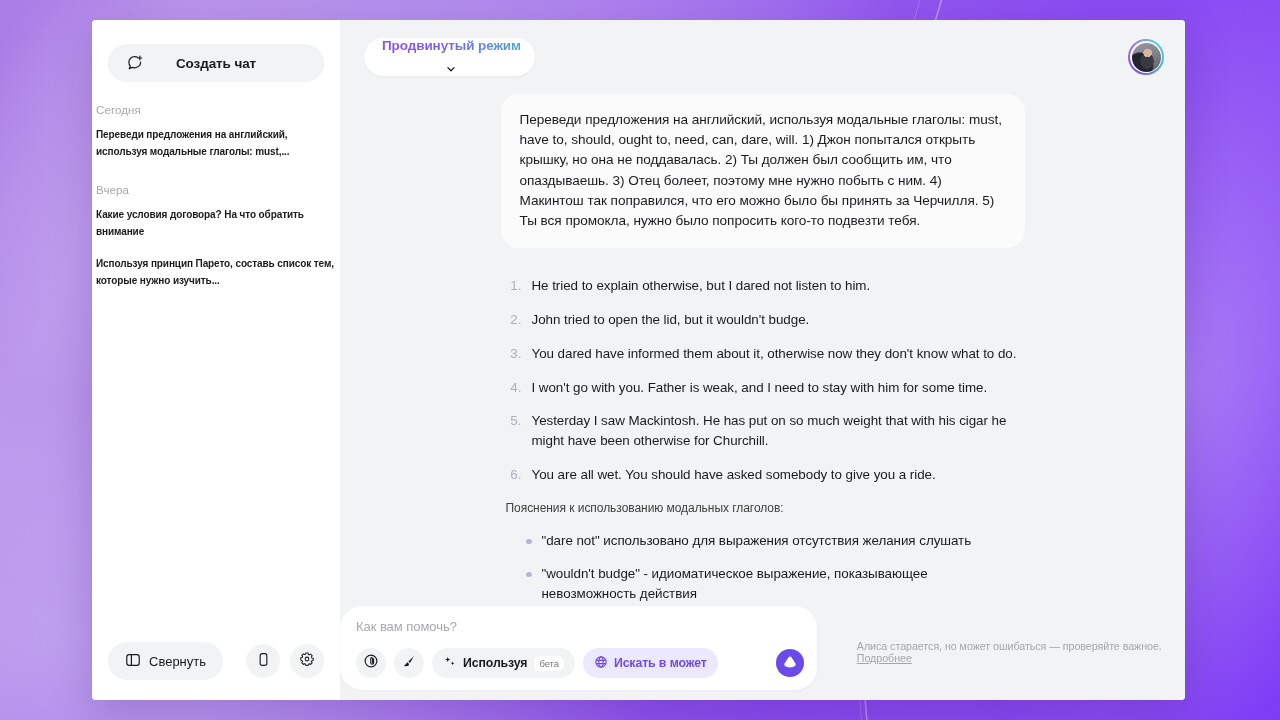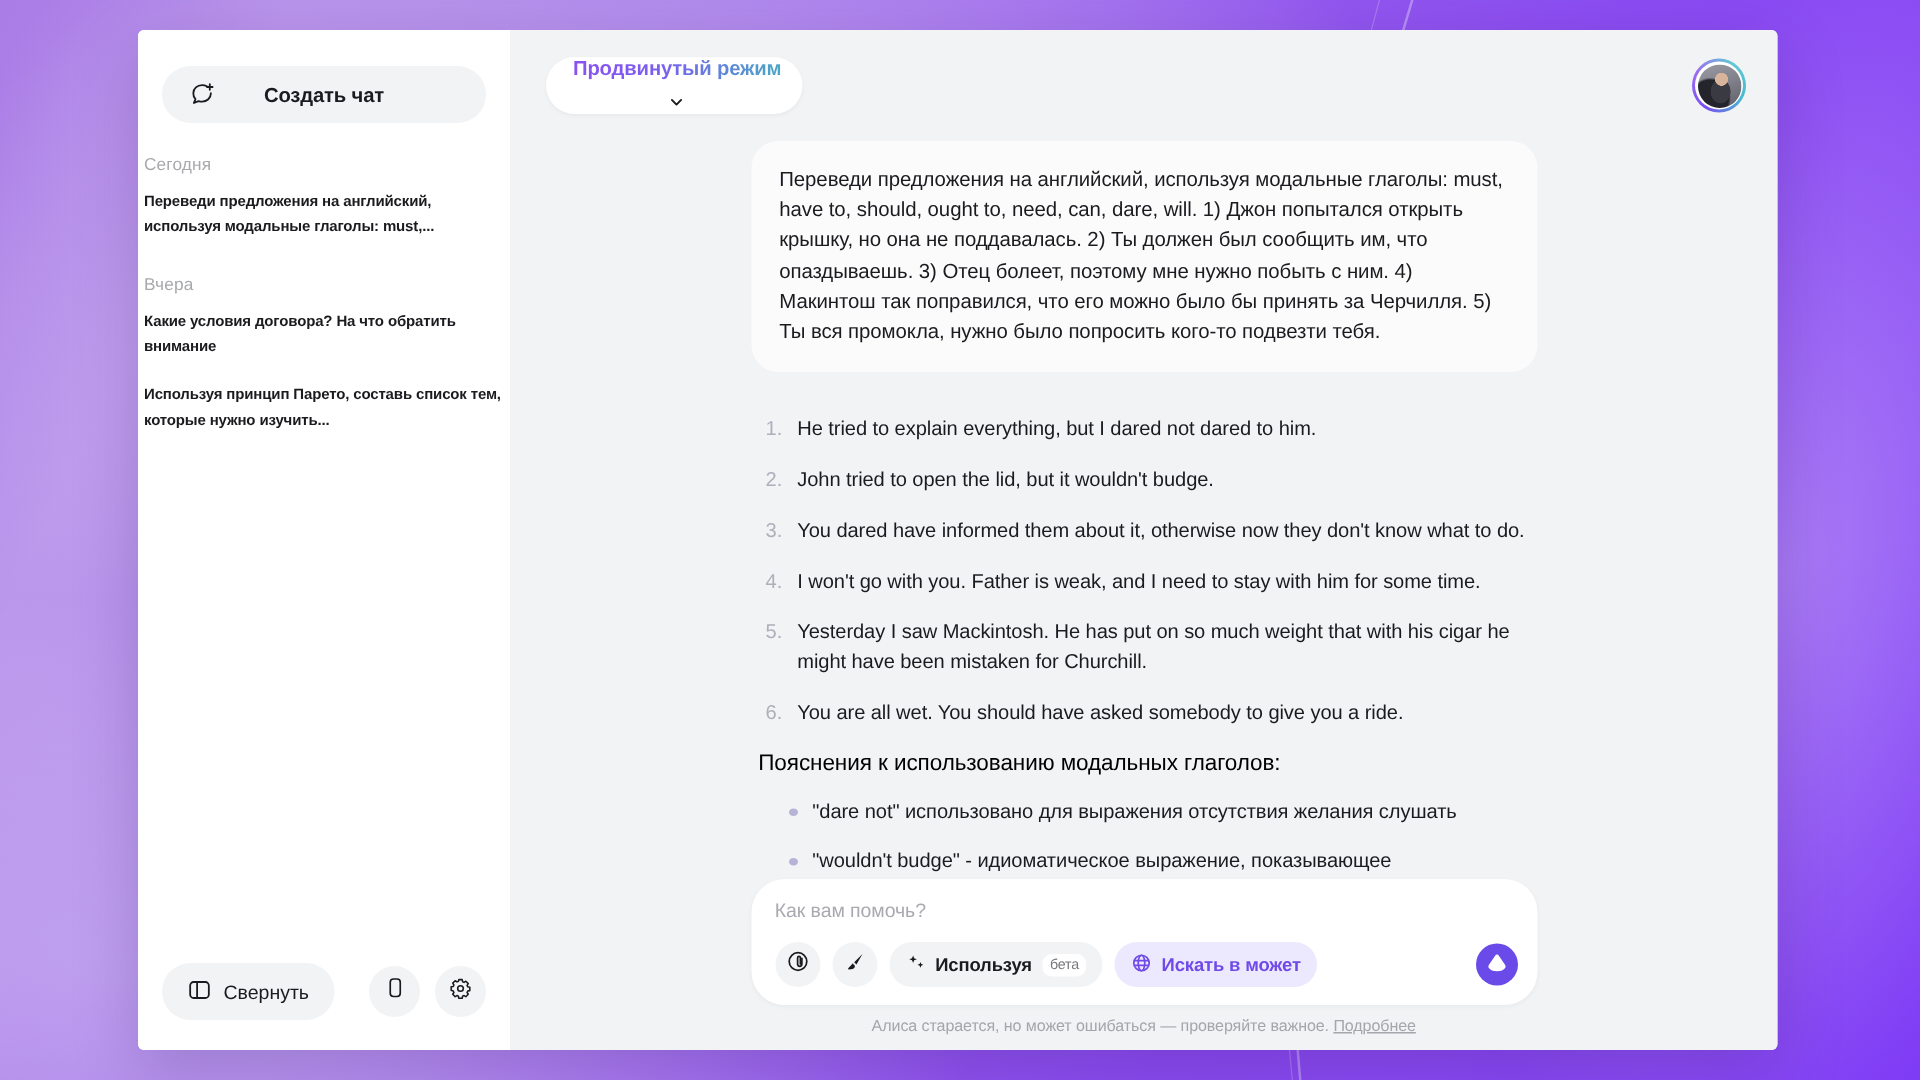--- a/index.html
+++ b/index.html
@@ -199,41 +199,42 @@
   }
   .num-item .num {
     flex: 0 0 16px; text-align: right;
     font-size: 13.4px; line-height: 19.5px; color: #adb0bb;
   }
   .num-item .body {
     font-size: 13.4px; line-height: 19.8px; color: #1b1b1f;
     letter-spacing: -0.05px;
   }
   .expl-title {
-    font-size: 15px; line-height: 19.8px; color: #000000;
+    font-size: 12px; line-height: 19.8px; color: #404040;
     margin: 0 0 12px 0; letter-spacing: -0.05px;
   }
   .bullet-item {
     display: flex; gap: 10px; margin-bottom: 14px; padding-left: 20px;
   }
   .bullet-item .dot {
     flex: 0 0 6px; margin-top: 8px;
     width: 5px; height: 5px; border-radius: 50%;
     background: #b7b3d6;
   }
   .bullet-item .body {
     font-size: 13.4px; line-height: 19.8px; color: #1b1b1f;
     letter-spacing: -0.05px;
   }
 
   
   .composer-zone {
     flex: 0 0 auto;
-    display: flex; flex-direction: column; align-items: center;
+    display: flex; align-items: center;
     padding-bottom: 10px;
+    gap: 40px;
   }
   .composer {
     width: 524px;
     background: #ffffff;
     border-radius: 22px;
     padding: 13px 14px 12px 16px;
     position: relative;
     box-shadow: 0 1px 3px rgba(0,0,0,0.04);
   }
   .composer-input {
@@ -366,37 +367,37 @@
 
     <div class="conversation">
       <div class="conv-inner">
 
         <div class="user-bubble">Переведи предложения на английский, используя модальные глаголы: must, have to, should, ought to, need, can, dare, will. 1) Джон попытался открыть крышку, но она не поддавалась. 2) Ты должен был сообщить им, что опаздываешь. 3) Отец болеет, поэтому мне нужно побыть с ним. 4) Макинтош так поправился, что его можно было бы принять за Черчилля. 5) Ты вся промокла, нужно было попросить кого-то подвезти тебя.</div>
 
         <div class="answer">
 
           <div class="num-item">
             <div class="num">1.</div>
-            <div class="body">He tried to explain everything, but I dared not dared to him.</div>
+            <div class="body">He tried to explain otherwise, but I dared not listen to him.</div>
           </div>
           <div class="num-item">
             <div class="num">2.</div>
             <div class="body">John tried to open the lid, but it wouldn't budge.</div>
           </div>
           <div class="num-item">
             <div class="num">3.</div>
             <div class="body">You dared have informed them about it, otherwise now they don't know what to do.</div>
           </div>
           <div class="num-item">
             <div class="num">4.</div>
             <div class="body">I won't go with you. Father is weak, and I need to stay with him for some time.</div>
           </div>
           <div class="num-item">
             <div class="num">5.</div>
-            <div class="body">Yesterday I saw Mackintosh. He has put on so much weight that with his cigar he might have been mistaken for Churchill.</div>
+            <div class="body">Yesterday I saw Mackintosh. He has put on so much weight that with his cigar he might have been otherwise for Churchill.</div>
           </div>
           <div class="num-item">
             <div class="num">6.</div>
             <div class="body">You are all wet. You should have asked somebody to give you a ride.</div>
           </div>
 
           <div class="expl-title">Пояснения к использованию модальных глаголов:</div>
 
           <div class="bullet-item">
             <div class="dot"></div>

